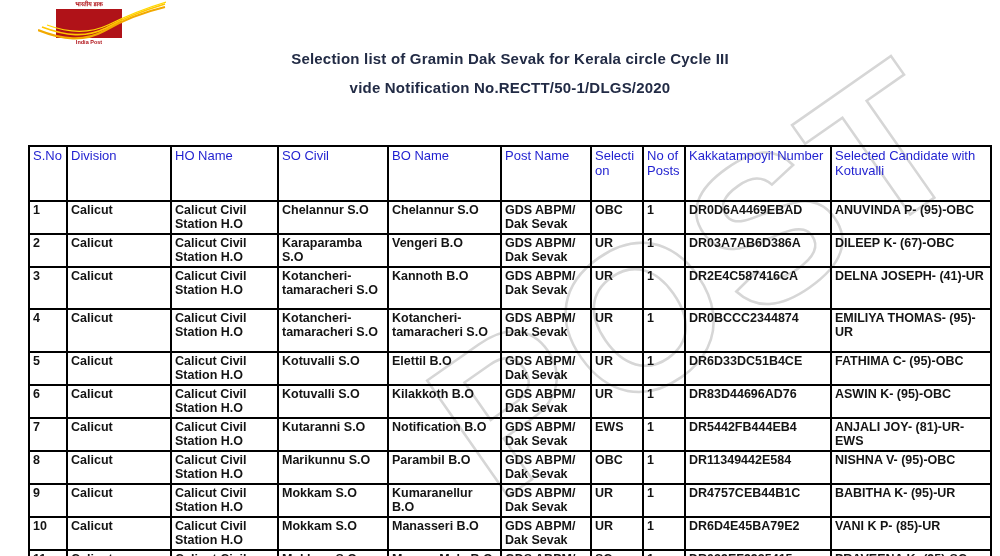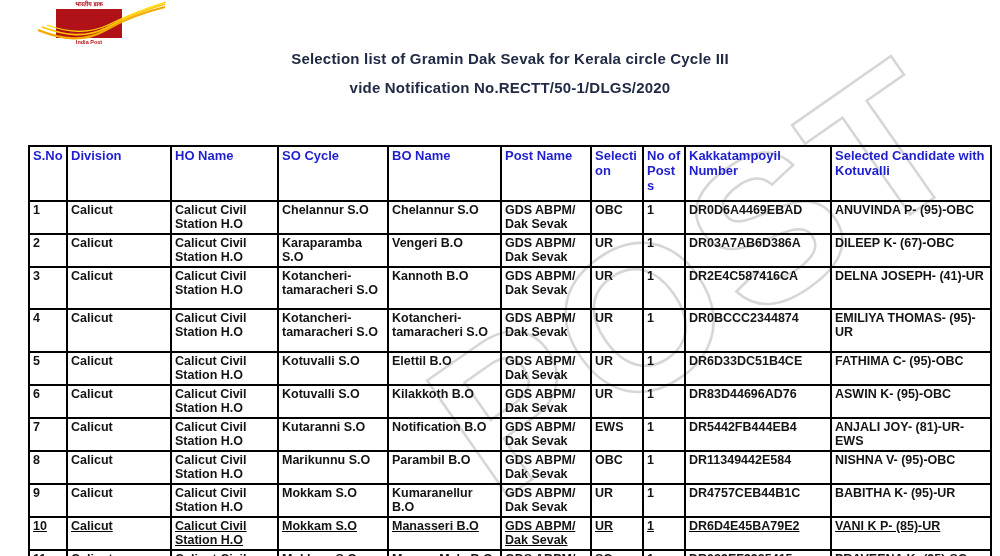--- a/index.html
+++ b/index.html
@@ -57,21 +57,21 @@
   th, td {
     border: 2px solid #000;
     vertical-align: top;
     text-align: left;
     padding: 1px 3px 2px 3px;
     overflow: hidden;
   }
   th {
     color: #1f1fd0;
     font-size: 13px;
-    font-weight: bold;
+    font-weight: normal;
     line-height: 15px;
     height: 55px;
     word-wrap: break-word;
   }
   th:nth-child(7), th:nth-child(8) { word-break: break-all; }
   td {
     color: #141414;
     font-size: 12.5px;
     font-weight: bold;
     line-height: 14px;
@@ -84,21 +84,21 @@
   col.c9 { width: 160px; }
   tbody tr:nth-child(1)  { height: 32px; }
   tbody tr:nth-child(2)  { height: 31px; }
   tbody tr:nth-child(3)  { height: 42px; }
   tbody tr:nth-child(4)  { height: 43px; }
   tbody tr:nth-child(5)  { height: 32px; }
   tbody tr:nth-child(6)  { height: 32px; }
   tbody tr:nth-child(7)  { height: 31px; }
   tbody tr:nth-child(8)  { height: 32px; }
   tbody tr:nth-child(9)  { height: 33px; }
-  tbody tr:nth-child(10) { height: 27px; text-decoration: underline; }
+  tbody tr:nth-child(10) { height: 27px; }
   tbody tr:nth-child(11) { height: 28px; }
   tbody tr:nth-child(12) { height: 46px; }
 </style>
 </head>
 <body>
 
 <div class="watermark">POST</div>
 
 <div class="logo">
   <div class="logo-top">भारतीय डाक</div>
@@ -127,21 +127,21 @@
       <col class="c6">
       <col class="c7">
       <col class="c8">
       <col class="c9">
   </colgroup>
   <thead>
     <tr>
         <th>S.No</th>
         <th>Division</th>
         <th>HO Name</th>
-        <th>SO Cycle</th>
+        <th>SO Civil</th>
         <th>BO Name</th>
         <th>Post Name</th>
         <th>Selection</th>
         <th>No of Posts</th>
         <th>Kakkatampoyil Number</th>
         <th>Selected Candidate with Kotuvalli</th>
       </tr>
   </thead>
   <tbody>
       <tr>

